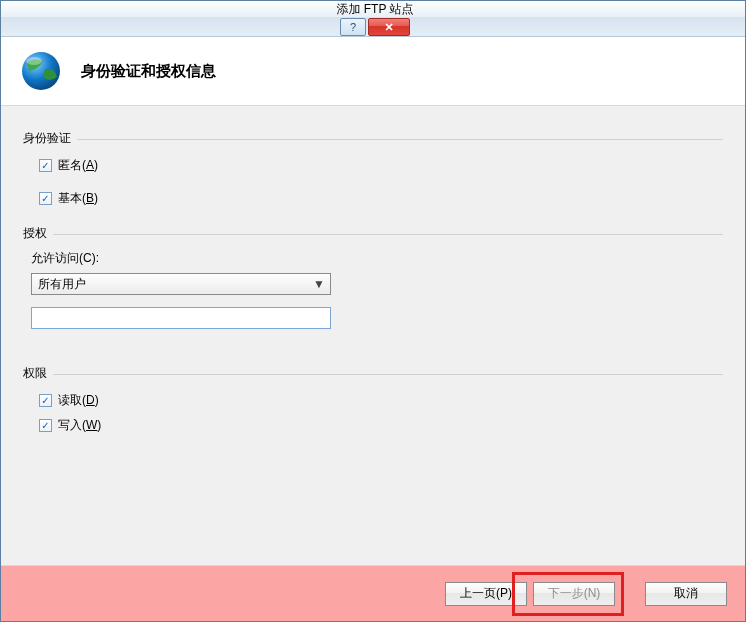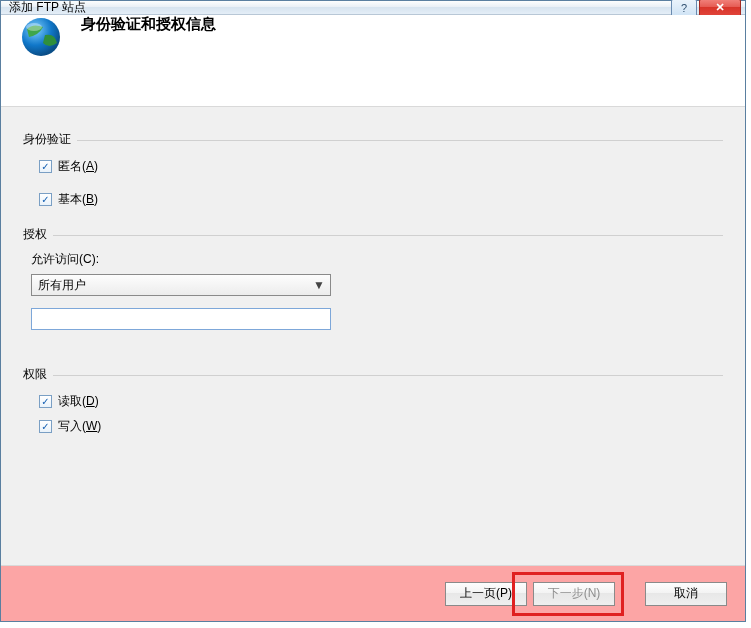--- a/index.html
+++ b/index.html
@@ -14,26 +14,27 @@
   }
   .window {
     width: 746px;
     height: 622px;
     border: 1px solid #5a7fa0;
     background: #f0f0f0;
     display: flex;
     flex-direction: column;
   }
   .titlebar {
-    height: 14px;
+    height: 36px;
     background: linear-gradient(to bottom, #fdfefe 0%, #e9f0f6 45%, #d6e3ef 46%, #e4eef7 100%);
     border-bottom: 1px solid #b8c7d6;
     display: flex;
     align-items: center;
     padding: 0 4px 0 8px;
+    flex-direction: column;
   }
   .titlebar-title {
     flex: 1;
     color: #000;
     font-size: 12px;
   }
   .titlebar-buttons {
     display: flex;
     gap: 2px;
   }
@@ -49,25 +50,25 @@
     cursor:pointer;
   }
   .titlebar-btn.close {
     width: 42px;
     background: linear-gradient(to bottom,#f07f78 0%,#e55a52 45%,#d8352a 46%,#e1453b 100%);
     border-color:#a32b22;
     color:#fff;
     font-weight:bold;
   }
   .header {
-    height: 92px;
+    height: 69px;
     background: #fff;
     border-bottom: 1px solid #d9d9d9;
     display:flex;
-    align-items:flex-start;
+    align-items:center;
     padding: 0 18px;
   }
   .globe {
     width: 44px; height: 44px; margin-right: 18px;
   }
   .header-title {
     font-size: 15px;
     font-weight: bold;
     color:#000;
   }

